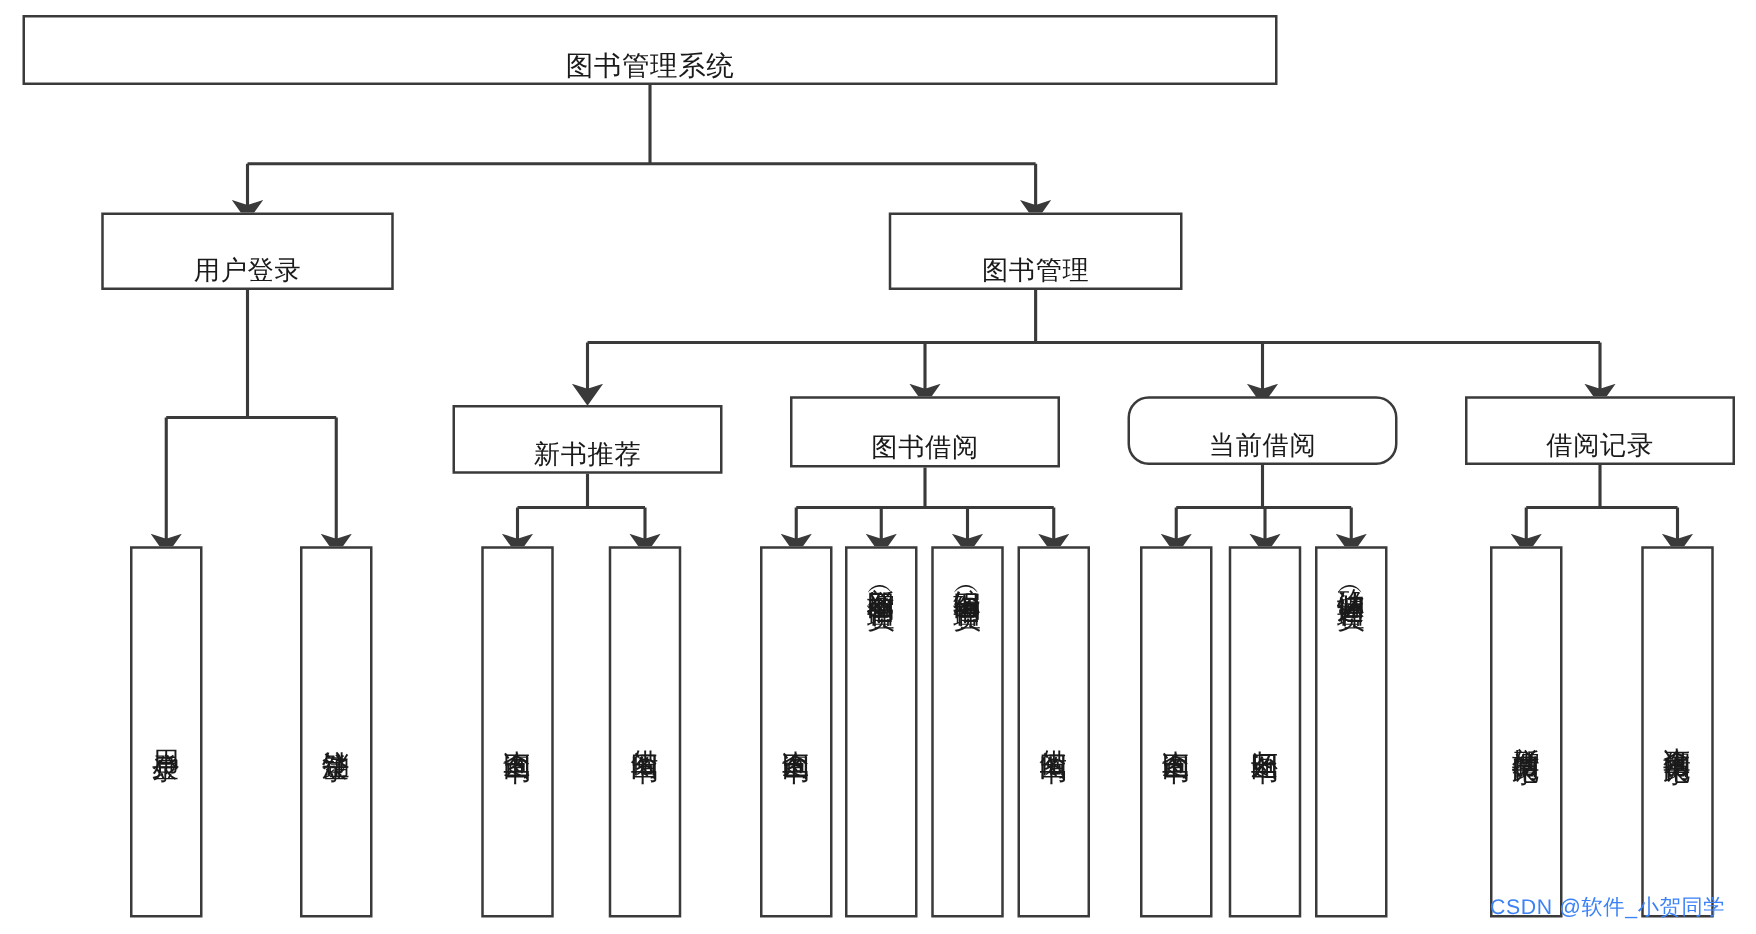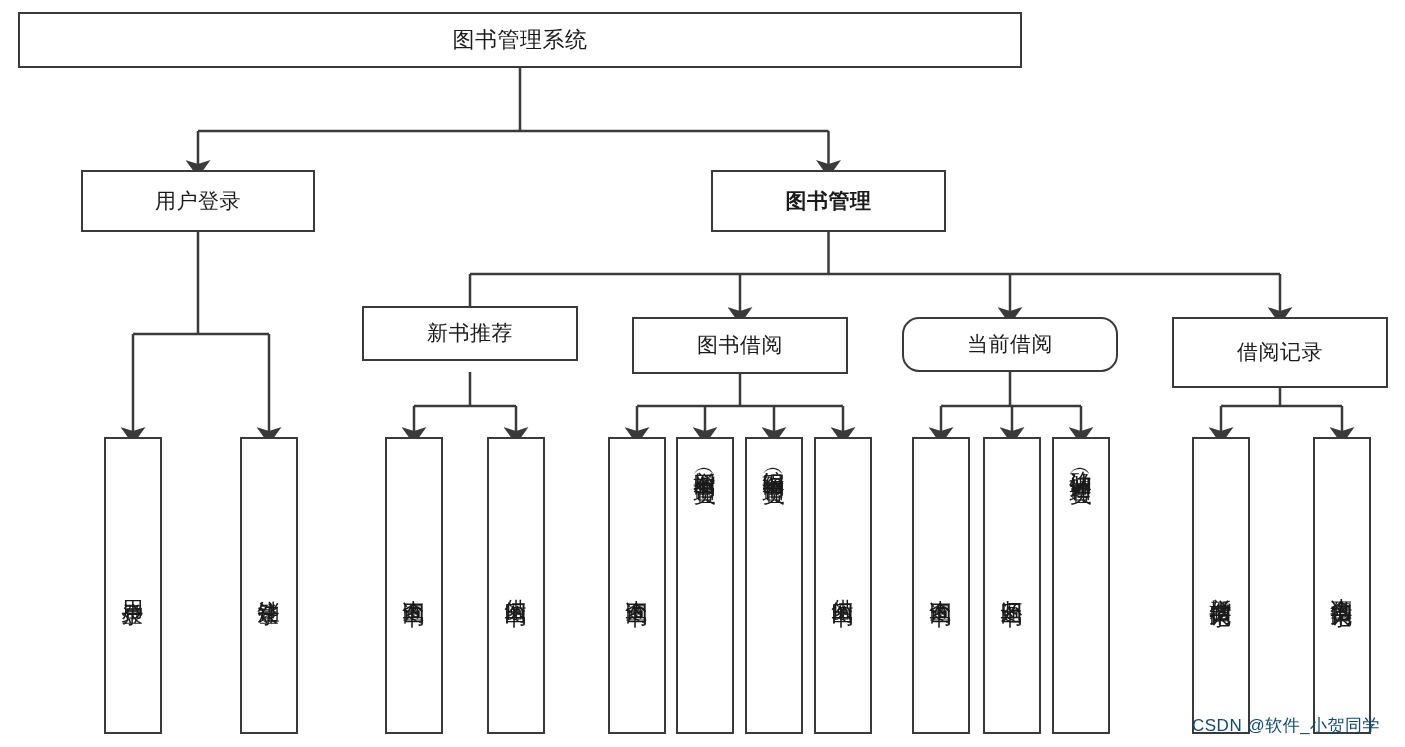--- a/index.html
+++ b/index.html
@@ -23,21 +23,21 @@
     top: 0;
     width: 1405px;
     height: 747px;
   }
   .node {
     position: absolute;
     box-sizing: border-box;
     background: #ffffff;
     border: 2px solid #3a3a3a;
     display: flex;
-    align-items: center;
+    align-items: flex-end;
     justify-content: center;
     color: #1a1a1a;
   }
   .node-label {
     display: block;
     text-align: center;
     line-height: 1.18;
     letter-spacing: 0.5px;
   }
   
@@ -64,21 +64,21 @@
   
   .node.vert.mid {
     align-items: center;
     padding-top: 0;
   }
   #watermark {
     position: absolute;
     left: 1192px;
     top: 714px;
     font-size: 17px;
-    color: #0c4a6e;
+    color: #3b82f6;
     white-space: nowrap;
     letter-spacing: 0.5px;
     pointer-events: none;
   }
 </style>
 </head>
 <body>
 
 <div id="diagram-root">
 
@@ -125,33 +125,33 @@
       </g>
   </svg>
 
   <div id="node-layer">
       <div class="node horiz root" style="left: 18px; top: 12px; width: 1004px; height: 56px;">
         <span class="node-label">图书管理系统</span>
       </div>
       <div class="node horiz" style="left: 81px; top: 170px; width: 234px; height: 62px;">
         <span class="node-label">用户登录</span>
       </div>
-      <div class="node horiz" style="left: 711px; top: 170px; width: 235px; height: 62px; font-weight: bold;">
+      <div class="node horiz" style="left: 711px; top: 170px; width: 235px; height: 62px;">
         <span class="node-label">图书管理</span>
       </div>
-      <div class="node horiz" style="left: 362px; top: 306px; width: 216px; height: 55px;">
+      <div class="node horiz" style="left: 362px; top: 324px; width: 216px; height: 55px;">
         <span class="node-label">新书推荐</span>
       </div>
       <div class="node horiz" style="left: 632px; top: 317px; width: 216px; height: 57px;">
         <span class="node-label">图书借阅</span>
       </div>
       <div class="node horiz" style="left: 902px; top: 317px; width: 216px; height: 55px; border-radius: 17px;">
         <span class="node-label">当前借阅</span>
       </div>
-      <div class="node horiz" style="left: 1172px; top: 317px; width: 216px; height: 71px;">
+      <div class="node horiz" style="left: 1172px; top: 317px; width: 216px; height: 55px;">
         <span class="node-label">借阅记录</span>
       </div>
       <div class="node vert mid" style="left: 104px; top: 437px; width: 58px; height: 297px;">
         <span class="node-label">用户登录</span>
       </div>
       <div class="node vert mid" style="left: 240px; top: 437px; width: 58px; height: 297px;">
         <span class="node-label">注销登录</span>
       </div>
       <div class="node vert mid" style="left: 385px; top: 437px; width: 58px; height: 297px;">
         <span class="node-label">查询图书</span>

